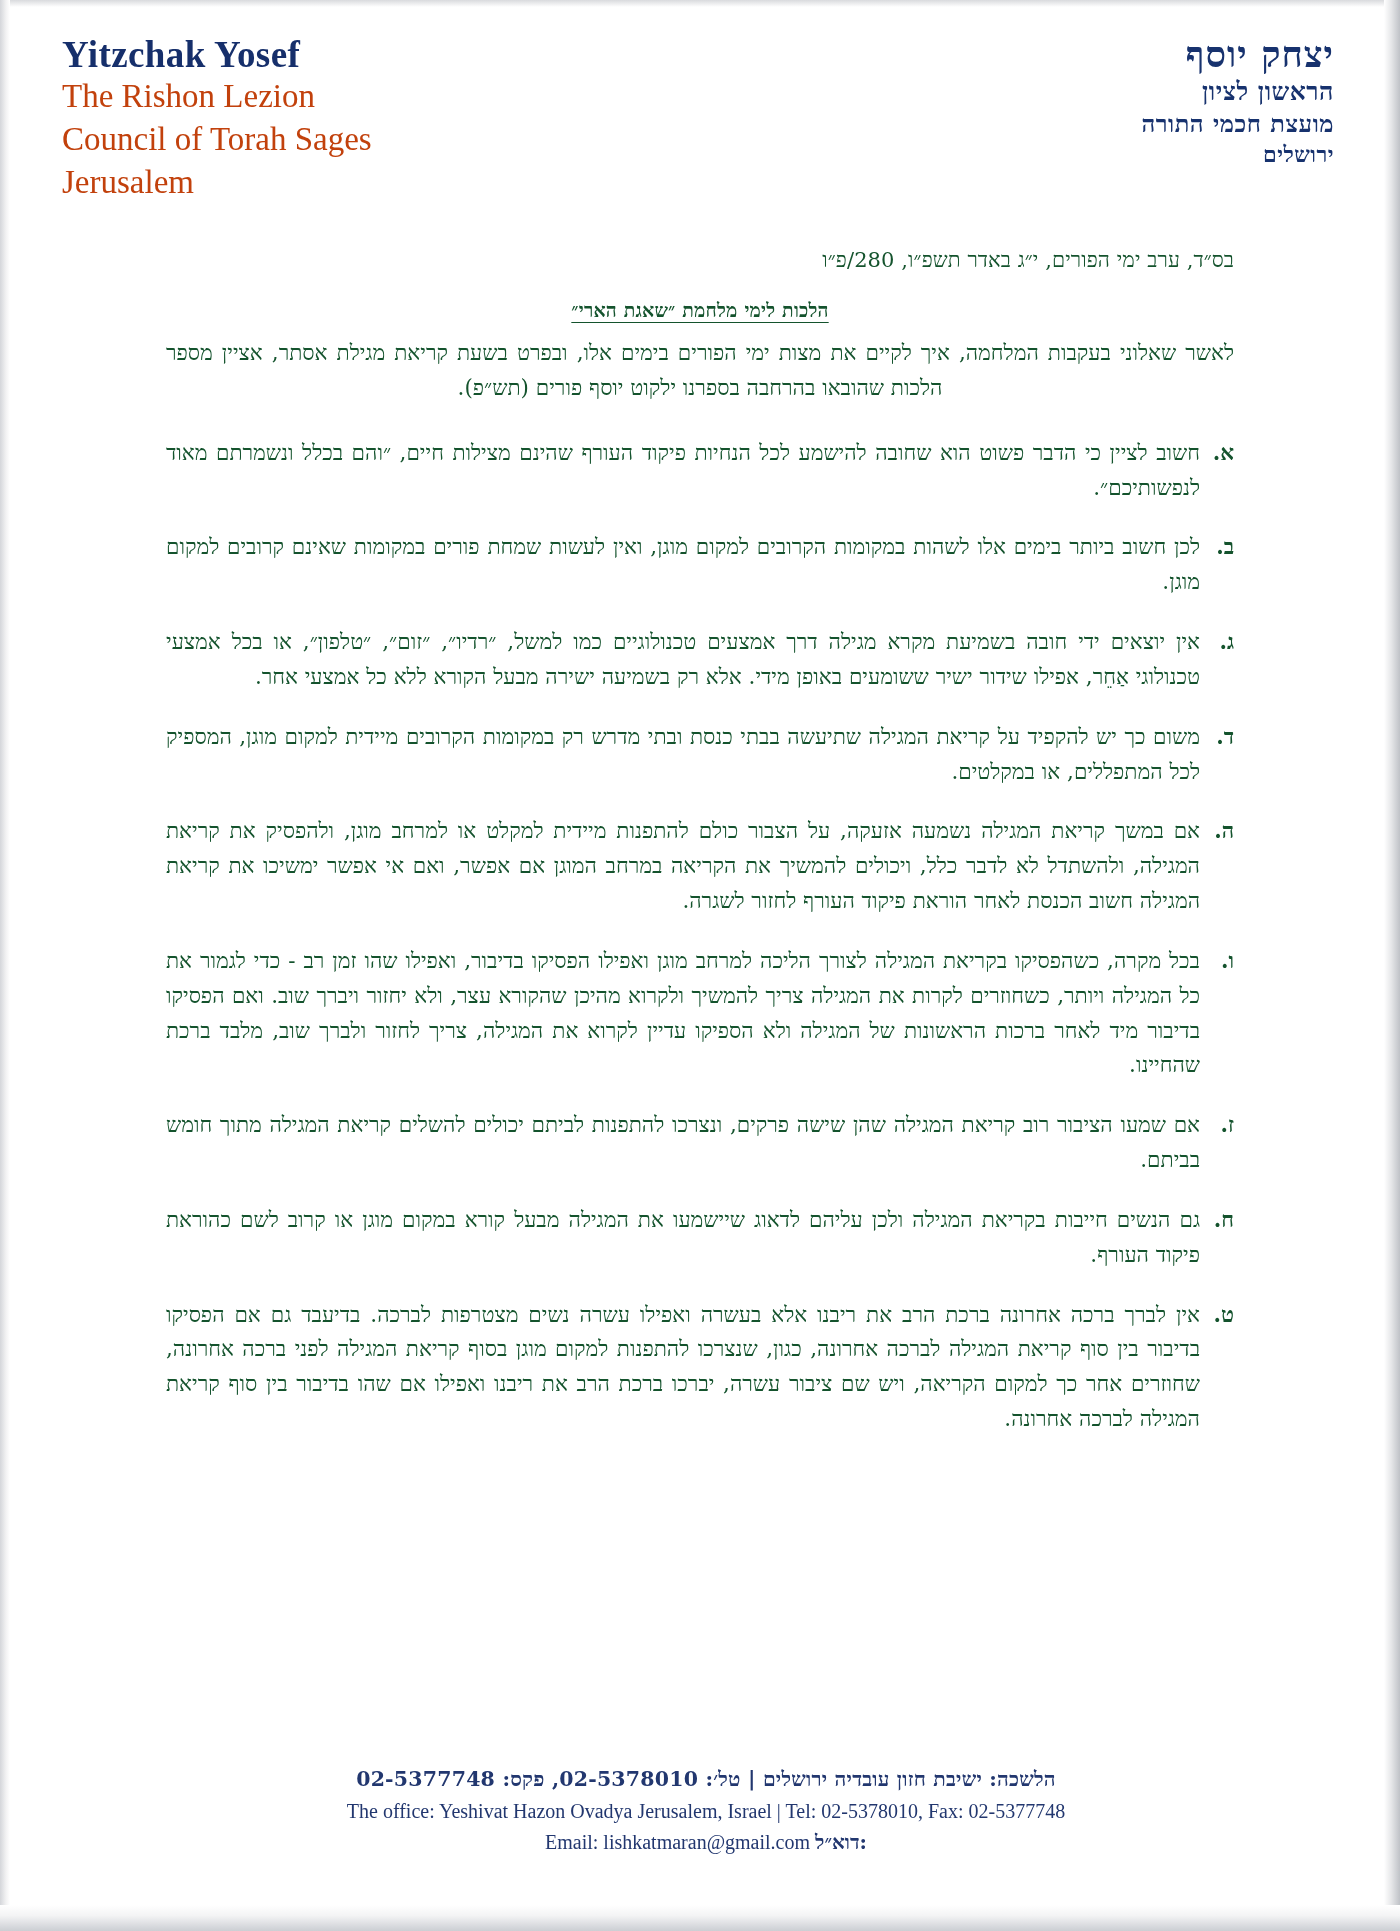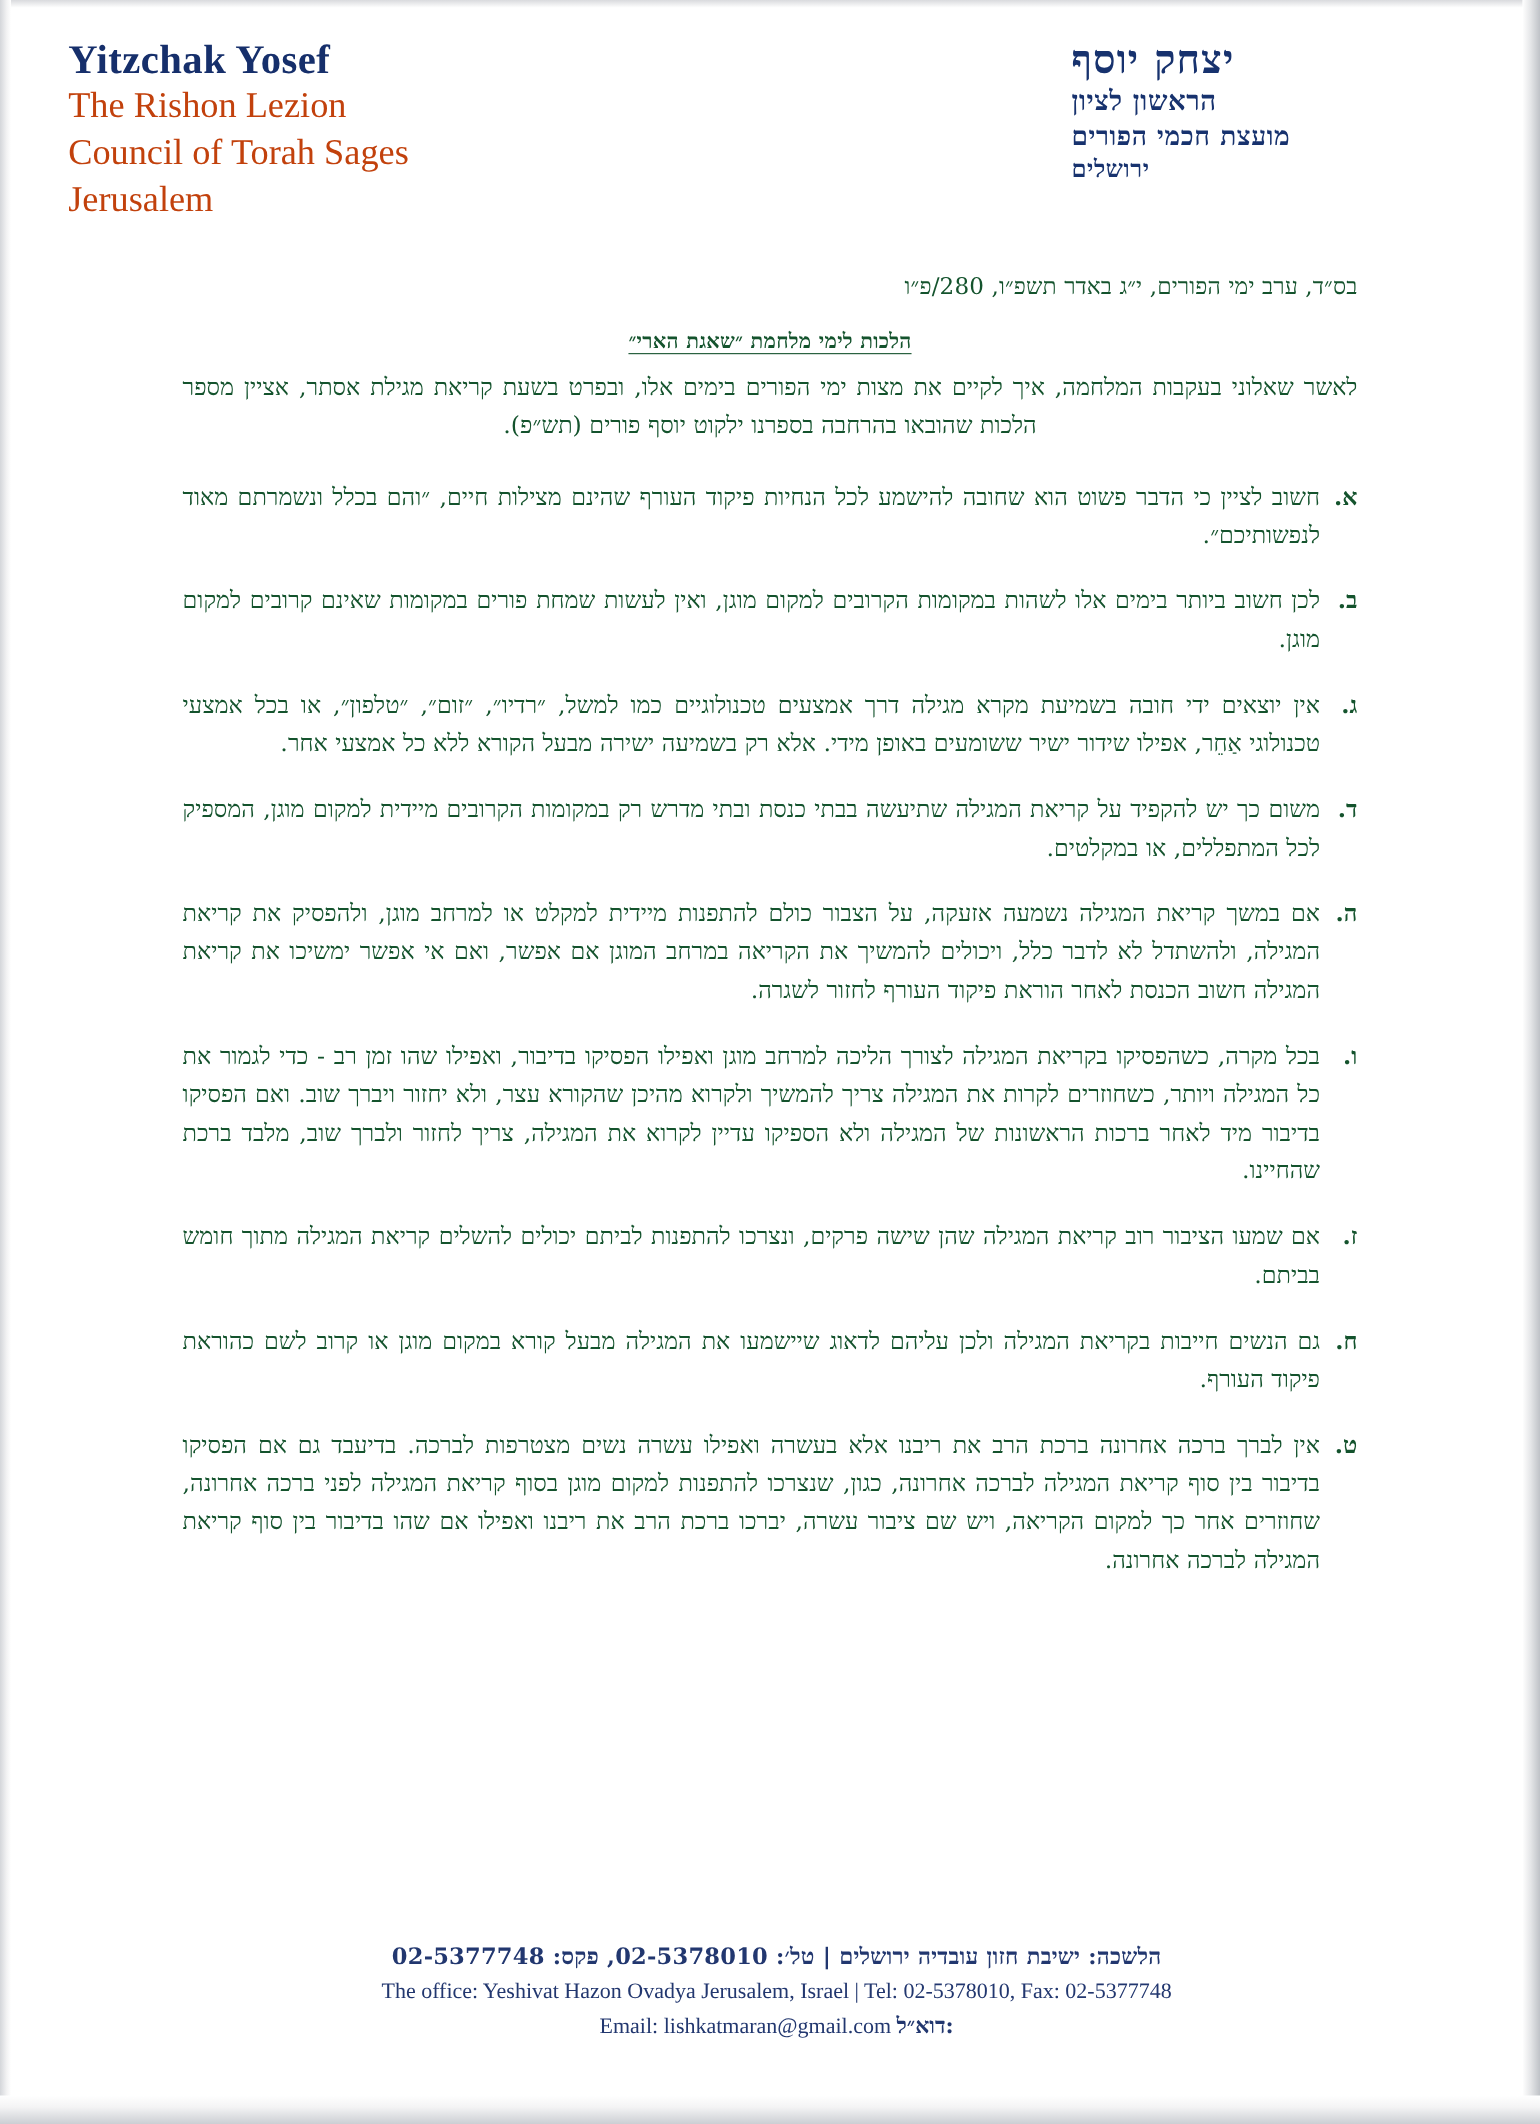--- a/index.html
+++ b/index.html
@@ -78,21 +78,21 @@
     line-height: 1.12;
     color: #162f6b;
   }
   .lh-en .l2, .lh-en .l3, .lh-en .l4 {
     font-size: 33px;
     line-height: 1.3;
     font-weight: normal;
     color: #c2410c;
   }
   .lh-he {
-    text-align: left;
+    text-align: right;
     color: #17326e;
     width: 360px;
     order: 1;
     direction: rtl;
     font-family: "DejaVu Serif", "Liberation Serif", serif;
   }
   .lh-he .h1 {
     font-size: 36px;
     font-weight: bold;
     line-height: 1.15;
@@ -224,21 +224,21 @@
   <div class="scan-edge-right"></div>
   <div class="scan-edge-bottom"></div>
 
   <div class="sheet">
 
     <div class="letterhead">
 
       <div class="lh-he">
         <div class="h1">יצחק יוסף</div>
         <div class="h2">הראשון לציון</div>
-        <div class="h3">מועצת חכמי הפורים</div>
+        <div class="h3">מועצת חכמי התורה</div>
         <div class="h4">ירושלים</div>
       </div>
 
       <div class="lh-en">
         <div class="l1">Yitzchak Yosef</div>
         <div class="l2">The Rishon Lezion</div>
         <div class="l3">Council of Torah Sages</div>
         <div class="l4">Jerusalem</div>
       </div>
 

